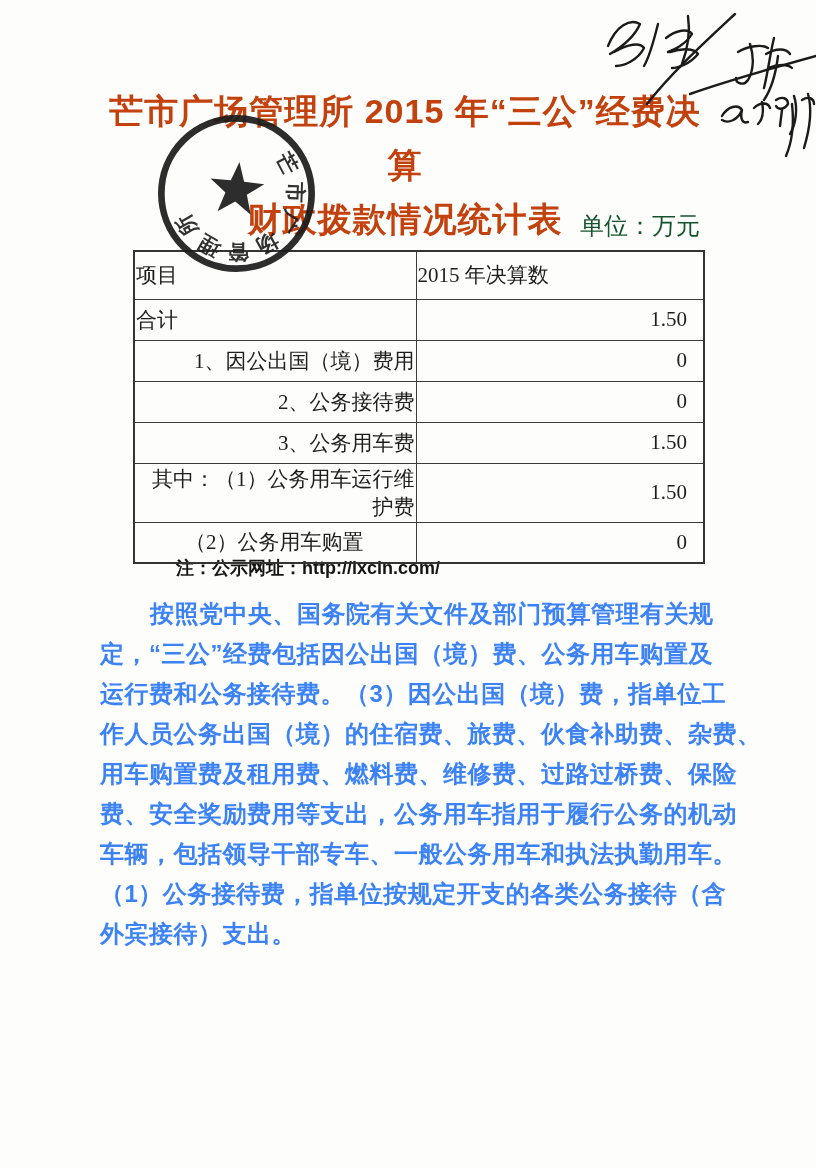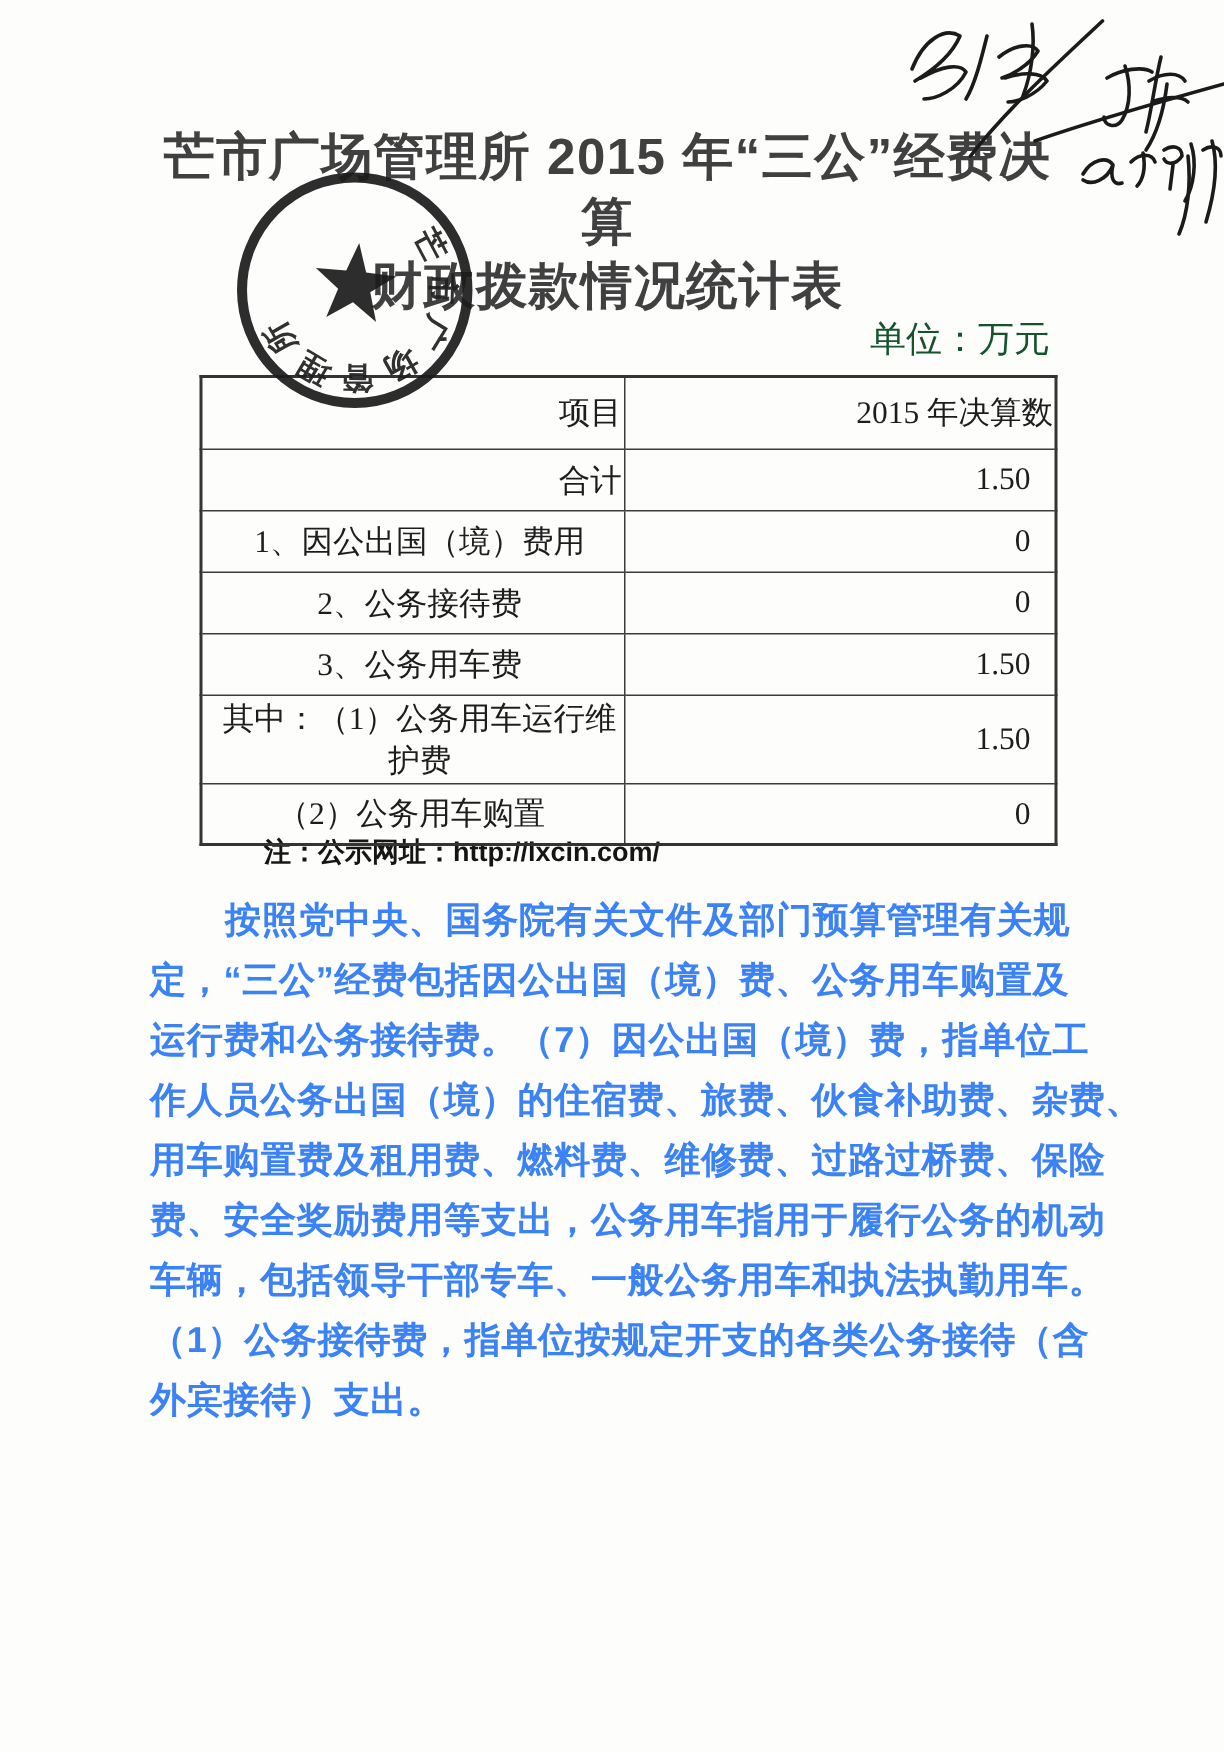--- a/index.html
+++ b/index.html
@@ -3,35 +3,35 @@
 <meta charset="utf-8">
 <style>
   html,body{margin:0;padding:0;background:#e8e8e8;}
   .page{
     position:relative;width:816px;height:1168px;margin:0 auto;
     background:#fdfdfc;overflow:hidden;
     font-family:"Liberation Sans","DejaVu Sans",sans-serif;color:#141414;
   }
   
   .title-block{position:absolute;left:98px;top:84px;width:614px;text-align:center;z-index:1;}
-  .title-line{font-weight:700;font-size:34px;line-height:43px;letter-spacing:1px;color:#404040;}
+  .title-line{font-weight:700;font-size:34px;line-height:54px;letter-spacing:1px;color:#c2410c;}
   
   .unit-label{position:absolute;left:133px;top:210px;width:567px;text-align:right;
     font-size:24px;font-weight:400;color:#14532d;}
   
   .stats-table{position:absolute;left:133px;top:250px;width:570px;border-collapse:collapse;
     font-family:"Liberation Serif","DejaVu Serif",serif;font-size:21px;color:#1d1d1d;z-index:1;
     table-layout:fixed;border:2px solid #343434;}
   .stats-table td,.stats-table th{border:1.6px solid #3c3c3c;font-weight:normal;}
   .stats-table .col-item{width:282px;}
   .stats-table .col-val{width:288px;}
   .hrow{height:48px;}
   .drow{height:41px;}
-  .cell-center{text-align:right;}
-  .cell-label{text-align:center;padding-left:10px;}
+  .cell-center{text-align:left;}
+  .cell-label{text-align:right;padding-left:10px;}
   .cell-label-indent{text-align:left;padding-left:50px;}
   .cell-value{text-align:right;padding-right:16px;}
   
   .note-line{position:absolute;left:176px;top:556px;font-size:18px;font-weight:700;color:#151515;}
   .body-text{position:absolute;left:100px;top:594px;width:616px;font-size:24px;font-weight:700;
     line-height:40px;color:#3b82f6;letter-spacing:.5px;}
   .body-line{height:40px;white-space:nowrap;overflow:visible;}
   .body-line.first{text-indent:50px;}
   
   .seal-svg{position:absolute;left:153px;top:110px;width:167px;height:167px;opacity:.92;z-index:3;}
@@ -84,21 +84,21 @@
       <td class="cell-value">0</td>
     </tr>
   </tbody>
     </table>
 
   <div class="note-line">注：公示网址：http://lxcin.com/</div>
 
   <div class="body-text">
     <div class="body-line first">按照党中央、国务院有关文件及部门预算管理有关规</div>
     <div class="body-line">定，“三公”经费包括因公出国（境）费、公务用车购置及</div>
-    <div class="body-line">运行费和公务接待费。（7）因公出国（境）费，指单位工</div>
+    <div class="body-line">运行费和公务接待费。（3）因公出国（境）费，指单位工</div>
     <div class="body-line">作人员公务出国（境）的住宿费、旅费、伙食补助费、杂费、</div>
     <div class="body-line">用车购置费及租用费、燃料费、维修费、过路过桥费、保险</div>
     <div class="body-line">费、安全奖励费用等支出，公务用车指用于履行公务的机动</div>
     <div class="body-line">车辆，包括领导干部专车、一般公务用车和执法执勤用车。</div>
     <div class="body-line">（1）公务接待费，指单位按规定开支的各类公务接待（含</div>
     <div class="body-line">外宾接待）支出。</div>
   </div>
 
   <svg class="seal-svg" viewBox="0 0 200 200">
     <circle cx="100" cy="100" r="90" fill="none" stroke="#1c1c1c" stroke-width="8"></circle>

